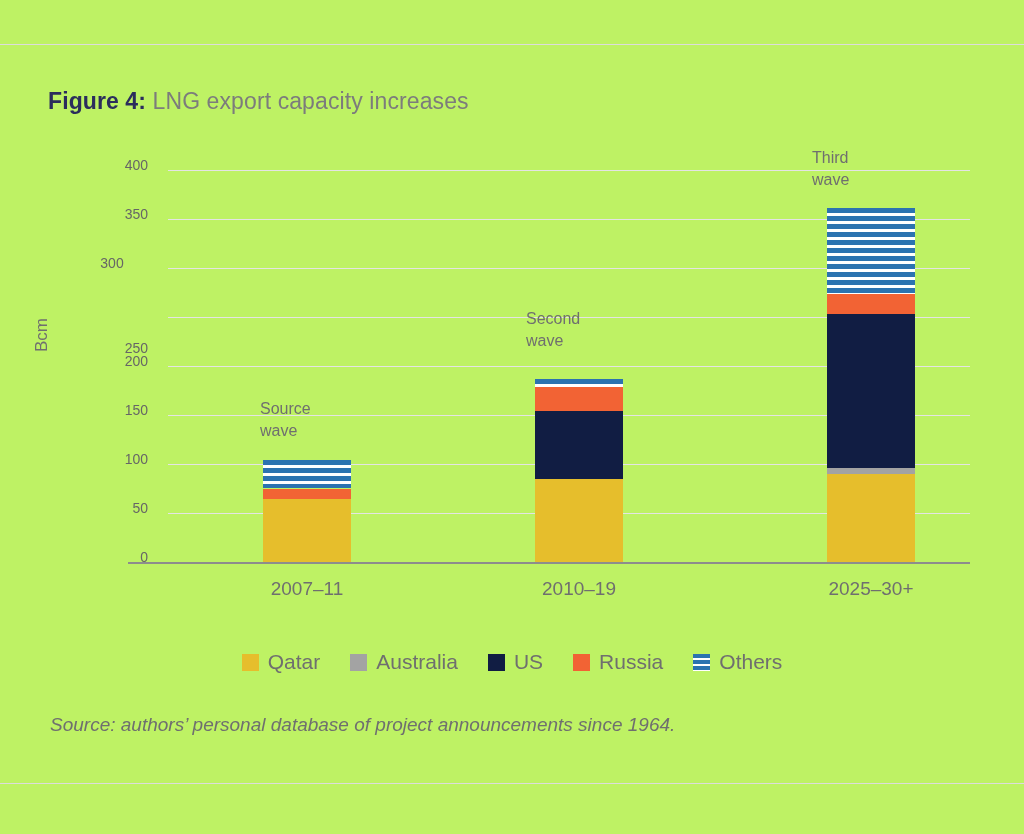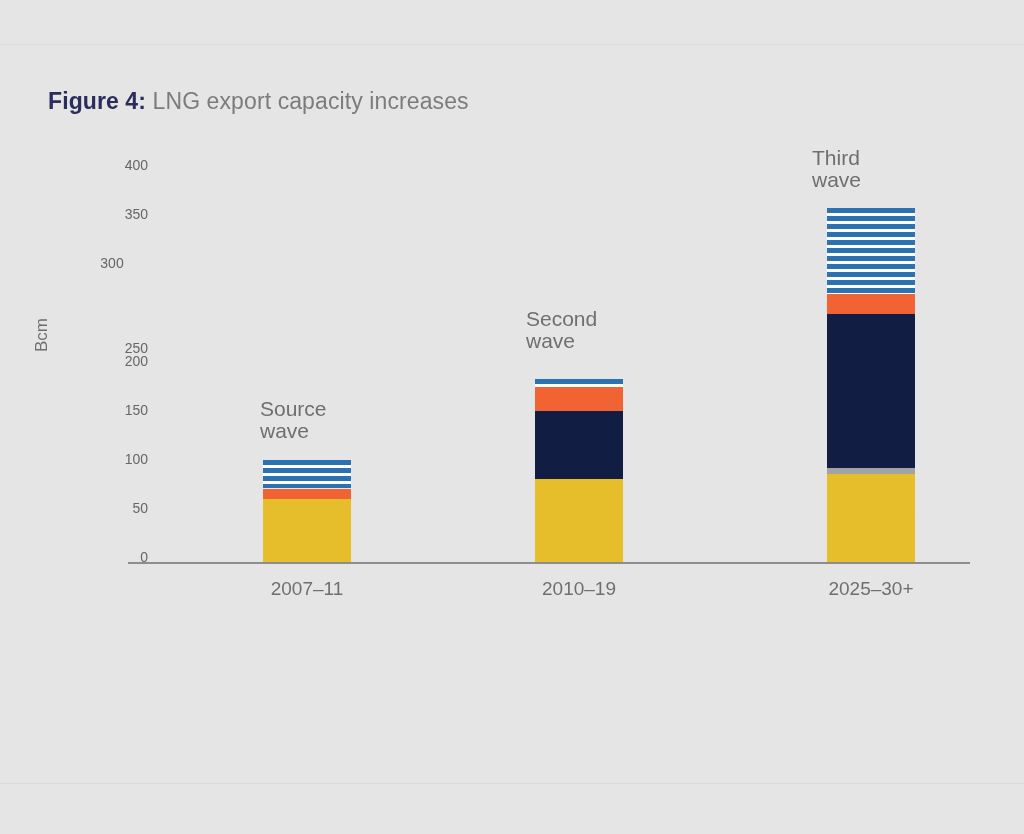--- a/index.html
+++ b/index.html
@@ -10,21 +10,21 @@
     width: 1024px;
     height: 834px;
     background: #ffffff;
     font-family: "Liberation Sans", sans-serif;
     overflow: hidden;
   }
   .page {
     position: relative;
     width: 1024px;
     height: 834px;
-    background: #e5e5e5;
+    background: #bef264;
   }
   .rule {
     position: absolute;
     left: 0;
     width: 1024px;
     height: 1px;
     background: #dcdcdc;
   }
   .rule-top { top: 44px; }
   .rule-bottom { top: 783px; }
@@ -114,21 +114,21 @@
       #2b73b0 0px,
       #2b73b0 5px,
       #ffffff 5px,
       #ffffff 8px
     );
   }
 
   
   .wave-note {
     position: absolute;
-    font-size: 21px;
+    font-size: 16px;
     line-height: 22px;
     color: #6f6f6f;
     white-space: nowrap;
   }
 
   
   .legend {
     position: absolute;
     top: 650px;
     left: 0;
@@ -244,15 +244,38 @@
           <div>Second</div>
           <div>wave</div>
         </div>
         <div class="wave-note" style="left: 812px; top: 147px;">
           <div>Third</div>
           <div>wave</div>
         </div>
       </div>
   </div>
 
-
+  <div class="legend" id="legend">
+      <div class="legend-item">
+        <span class="legend-swatch" style="background: rgb(230, 190, 44);"></span>
+        <span class="legend-label">Qatar</span>
+      </div>
+      <div class="legend-item">
+        <span class="legend-swatch" style="background: rgb(163, 163, 163);"></span>
+        <span class="legend-label">Australia</span>
+      </div>
+      <div class="legend-item">
+        <span class="legend-swatch" style="background: rgb(17, 29, 67);"></span>
+        <span class="legend-label">US</span>
+      </div>
+      <div class="legend-item">
+        <span class="legend-swatch" style="background: rgb(242, 99, 52);"></span>
+        <span class="legend-label">Russia</span>
+      </div>
+      <div class="legend-item">
+        <span class="legend-swatch striped"></span>
+        <span class="legend-label">Others</span>
+      </div>
+    </div>
+
+  <div class="source">Source: authors’ personal database of project announcements since 1964.</div>
 
 </div>
 
 </body></html>

